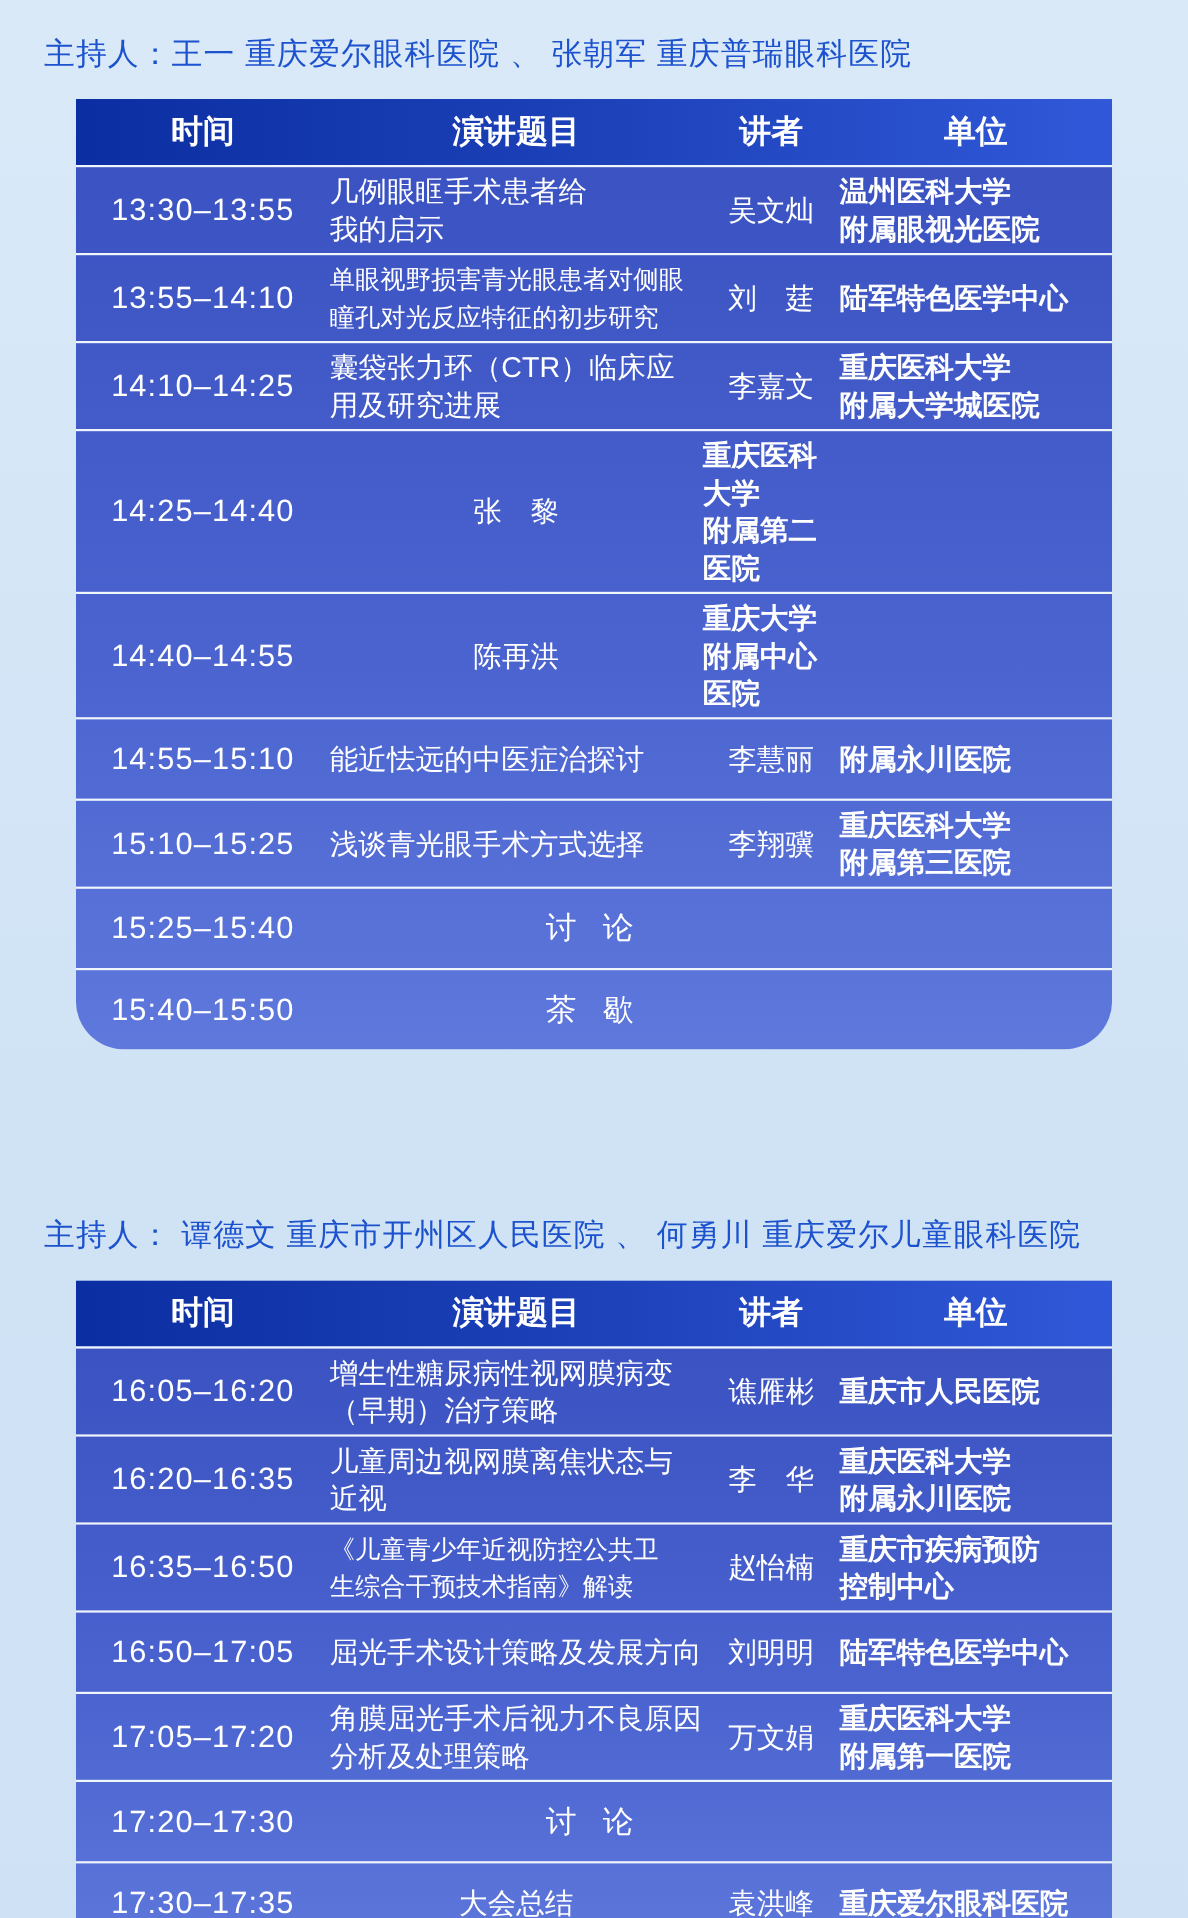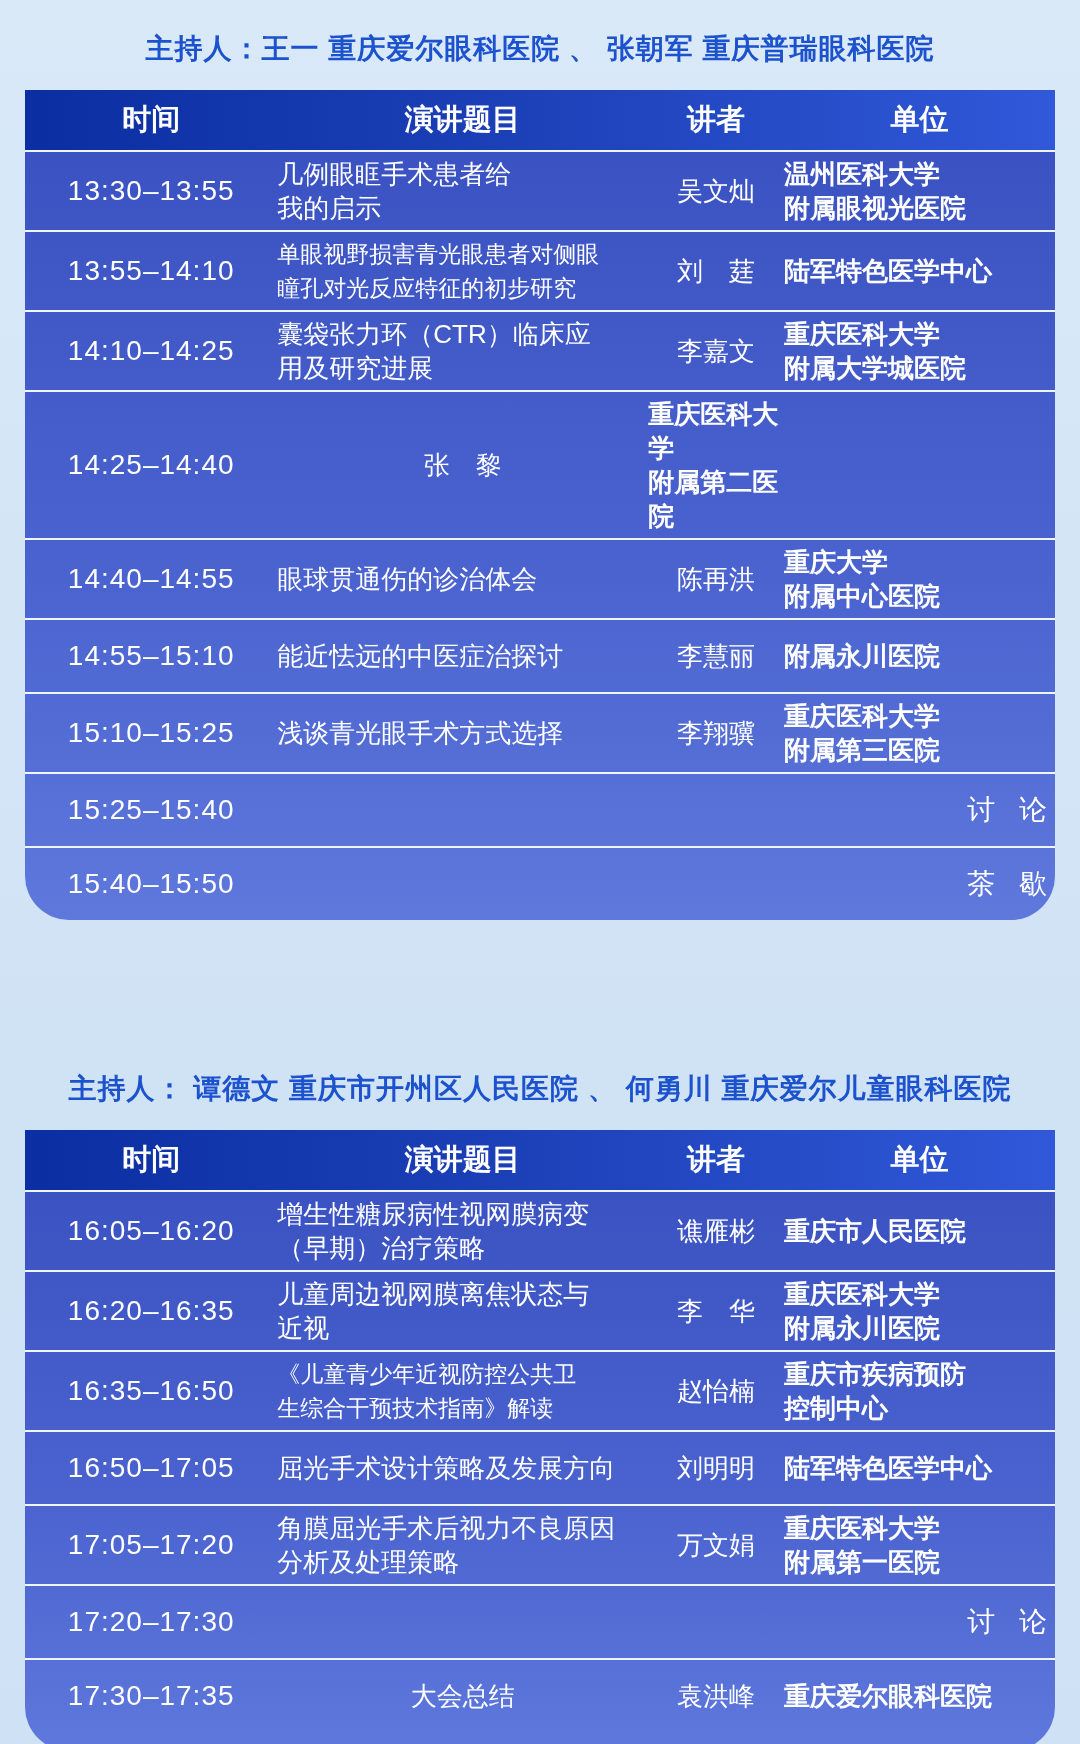--- a/index.html
+++ b/index.html
@@ -5,30 +5,30 @@
   html,body{margin:0;padding:0;}
   body{
     width:1080px;height:1744px;
     background:linear-gradient(180deg,#d9e9f8 0%,#d0e3f5 60%,#cfe2f5 100%);
     font-family:"Liberation Sans", sans-serif;
     -webkit-font-smoothing:antialiased;
     overflow:hidden;
   }
   .page{padding-top:30px;}
   .moderator{
-    text-align:center;
+    text-align:left;
     color:#1c52cd;
-    font-weight:bold;
+    font-weight:normal;
     font-size:28px;
     letter-spacing:1px;
     margin:0 40px 22px 40px;
   }
   .moderator.second{margin-top:150px;}
   .table{
-    width:1030px;
+    width:942px;
     margin:15px auto;
     border-radius:0 0 44px 44px;
     overflow:hidden;
   }
   .thead{
     display:grid;
     grid-template-columns:24.5% 36% 13.2% 26.3%;
     align-items:center;
     height:60px;
     background:linear-gradient(90deg,#0b2ea2 0%,#1b3fb6 45%,#3058d8 100%);
@@ -69,21 +69,21 @@
   .cell-org{
     font-size:26px;
     line-height:34px;
     white-space:pre-line;
     text-align:left;
     font-weight:bold;
   }
   .span-label{
     position:absolute;
     left:0;right:0;
-    text-align:right;
+    text-align:center;
     font-size:28px;
     letter-spacing:8px;
     color:#ffffff;
   }
 </style>
 </head>
 <body>
 
 <div class="page">
 
@@ -126,21 +126,20 @@
 
       <div class="row">
         <div class="cell-time">14:25–14:40</div>
         <div class="cell-speaker">张　黎</div>
         <div class="cell-org">重庆医科大学
 附属第二医院</div>
       </div>
 
       <div class="row">
         <div class="cell-time">14:40–14:55</div>
-        <div class="cell-title">眼球贯通伤的诊治体会</div>
         <div class="cell-speaker">陈再洪</div>
         <div class="cell-org">重庆大学
 附属中心医院</div>
       </div>
 
       <div class="row">
         <div class="cell-time">14:55–15:10</div>
         <div class="cell-title">能近怯远的中医症治探讨</div>
         <div class="cell-speaker">李慧丽</div>
         <div class="cell-org">附属永川医院</div>

